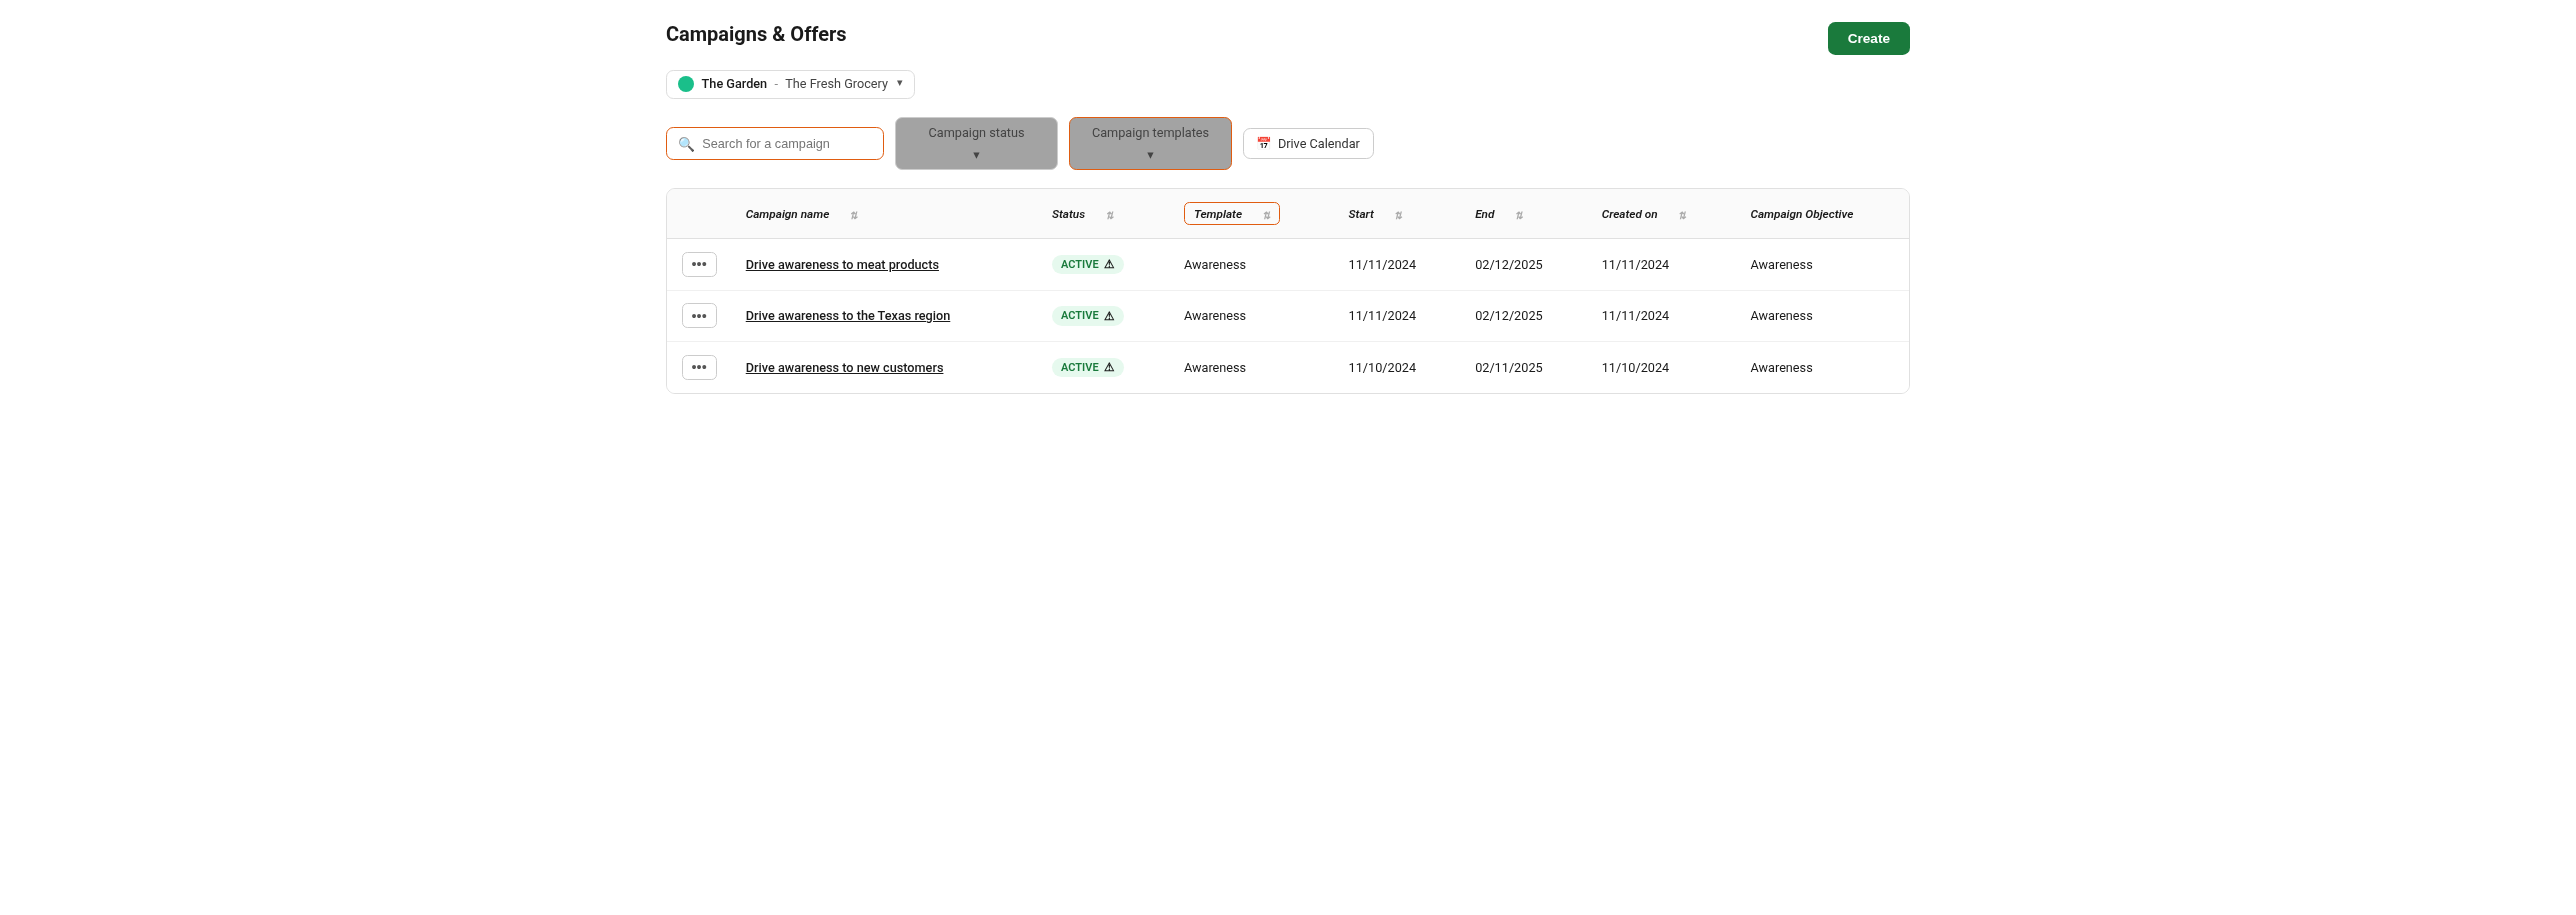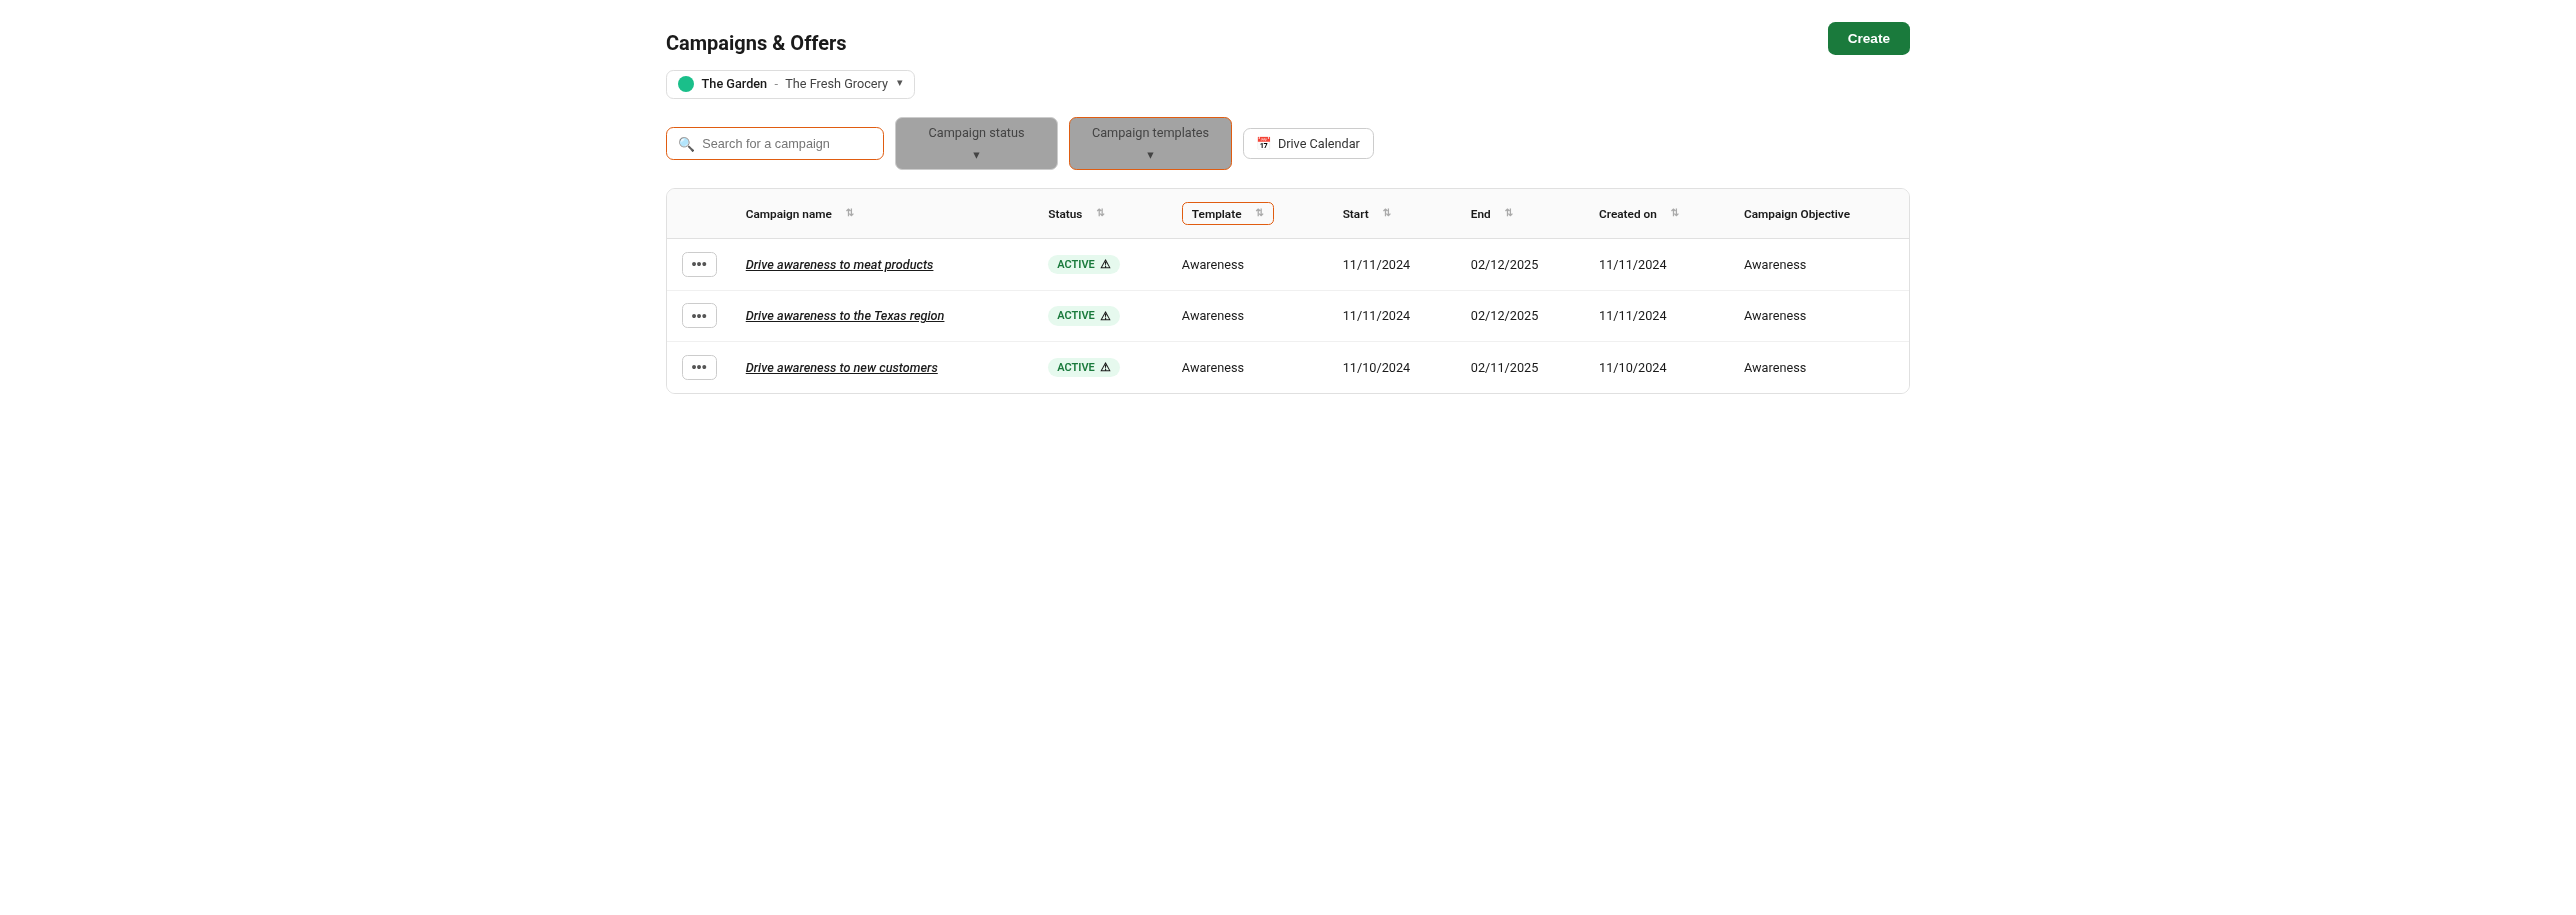--- a/index.html
+++ b/index.html
@@ -1,21 +1,21 @@
 <!DOCTYPE html>
 <html style="font-size:14.5px"><head>
   <meta charset="utf-8">
   <style>
     * { box-sizing: border-box; margin: 0; padding: 0; }
     body { font-family: -apple-system, BlinkMacSystemFont, 'Segoe UI', Roboto, sans-serif; background: #fff; color: #1a1a1a; font-size: 12.7px; }
 
     .page-container { max-width: 1288px; margin: 0 auto; padding: 22px 22px; }
 
     
-    .header { display: flex; align-items: flex-end; justify-content: space-between; margin-bottom: 14.5px; }
+    .header { display: flex; align-items: flex-start; justify-content: space-between; margin-bottom: 14.5px; }
     .page-title { font-size: 20px; font-weight: 700; }
     .create-btn { background: #1a7a3c; color: #fff; border: none; border-radius: 7.3px; padding: 9px 20px; font-size: 13.6px; font-weight: 600; cursor: pointer; }
 
     
     .store-selector { display: inline-flex; align-items: flex-start; gap: 7.3px; border: 0.9px solid #ddd; border-radius: 7.3px; padding: 5.4px 11px; cursor: pointer; margin-bottom: 18px; background: #fff; }
     .store-dot { width: 16.3px; height: 16.3px; border-radius: 50%; background: #1abf8a; display: inline-block; }
     .store-name { font-size: 12.7px; font-weight: 500; }
     .store-sep { color: #888; }
     .store-sub { font-size: 12.7px; color: #444; }
     .chevron-down { font-size: 11px; color: #555; margin-left: 1.8px; }
@@ -36,31 +36,31 @@
     .filter-select.highlighted { border: 1.8px solid #e05c10; }
 
     .view-calendar-btn { display: flex; align-items: center; gap: 5.4px; border: 0.9px solid #ccc; border-radius: 7.3px; padding: 7.3px 12.7px; cursor: pointer; background: #fff; font-size: 12.7px; color: #333; }
 
     
     .table-container { border: 0.9px solid #e0e0e0; border-radius: 9px; overflow: hidden; background: #fafafa; }
 
     table { width: 100%; border-collapse: collapse; }
     thead tr { background: #fafafa; }
     thead th { padding: 12.7px 14.5px; text-align: left; font-size: 11.8px; font-weight: 600; color: #1a1a1a; border-bottom: 0.9px solid #e0e0e0; white-space: nowrap; }
-    .th-inner { display: inline-flex; align-items: flex-start; gap: 14px; }
+    .th-inner { display: inline-flex; align-items: flex-end; gap: 20px; font-style: italic; }
     .sort-icon { color: #aaa; font-size: 10px; }
     .th-template { border: 1.8px solid #e05c10; border-radius: 5.4px; padding: 3.6px 9px; }
 
     tbody tr { background: #fff; border-bottom: 0.9px solid #f0f0f0; }
     tbody tr:last-child { border-bottom: none; }
     tbody td { padding: 12.7px 14.5px; font-size: 12.7px; vertical-align: middle; }
 
     .menu-btn { border: 0.9px solid #ccc; border-radius: 5.4px; padding: 3.6px 9px; cursor: pointer; background: #fff; font-size: 14.5px; color: #555; }
 
-    .campaign-link { color: #1a1a1a; text-decoration: underline; font-weight: 500; cursor: pointer; font-style: italic; }
+    .campaign-link { color: #1a1a1a; text-decoration: underline; font-weight: 500; cursor: pointer; }
 
     .status-badge { display: inline-flex; align-items: center; gap: 5.4px; background: #e6f9ee; color: #1a7a3c; border-radius: 18px; padding: 2.7px 9px; font-size: 11px; font-weight: 600; }
     .warning-icon { color: #1a1a1a; font-size: 11.8px; }
   </style>
 </head>
 <body>
 
 <div class="page-container">
   
   <div class="header">

